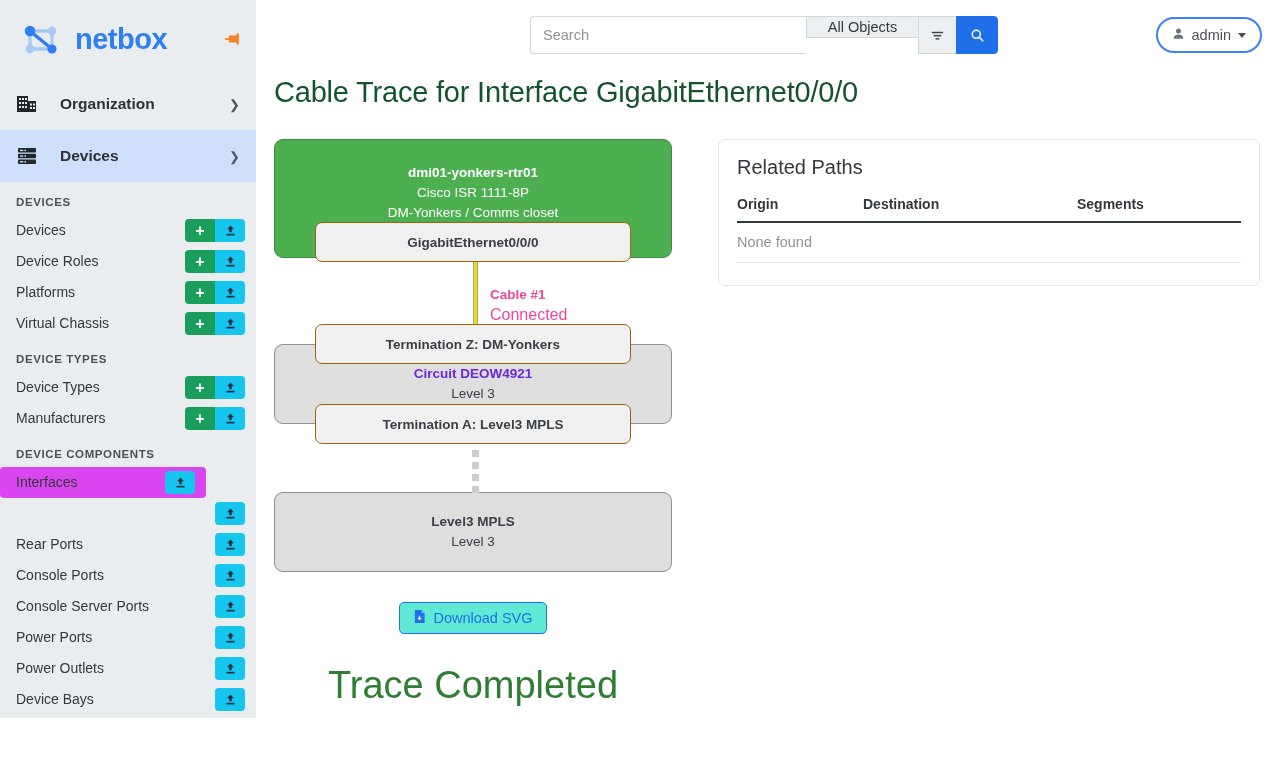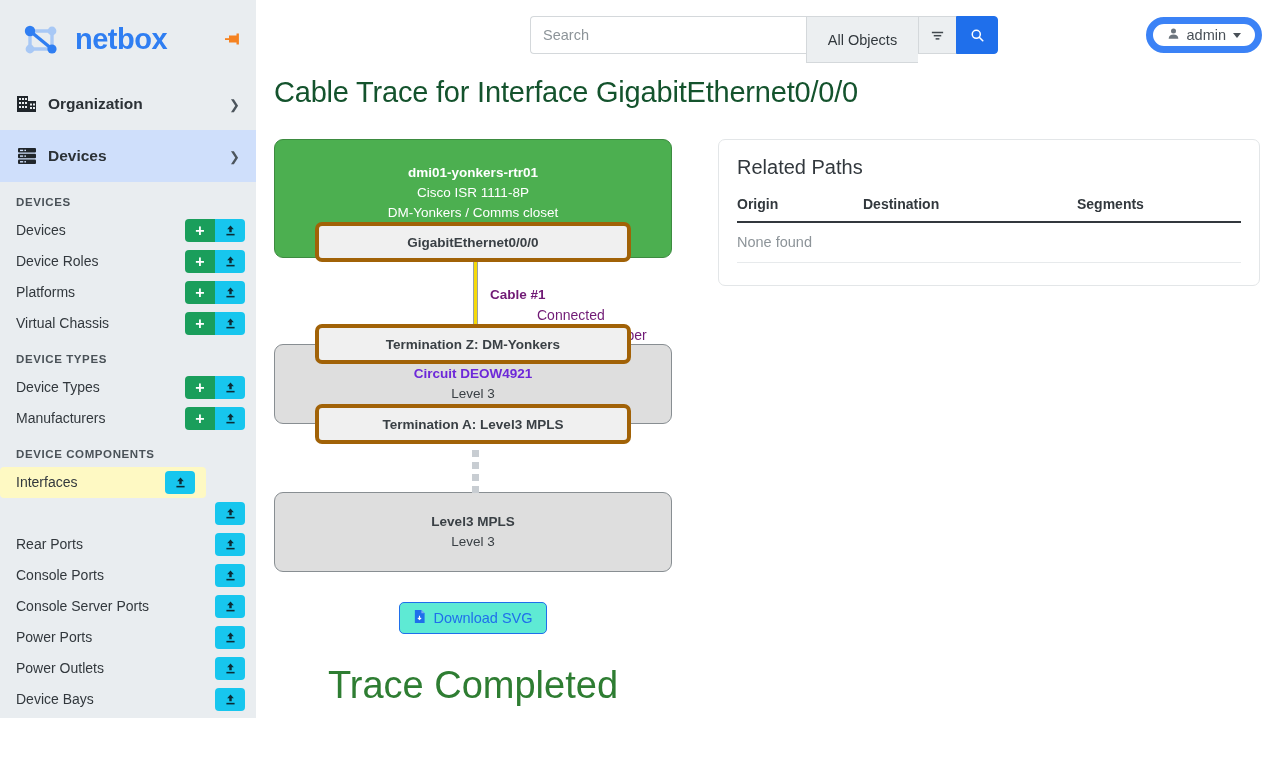--- a/index.html
+++ b/index.html
@@ -30,21 +30,21 @@
   .brand-word {
     font-size: 29px; font-weight: 700; color: #2f7ef2;
     letter-spacing: -0.5px; line-height: 1;
   }
   .pin-icon { width: 18px; height: 18px; flex: 0 0 18px; }
 
   .sb-group {
     height: 52px;
     display: flex; align-items: center;
     padding: 0 16px 0 14px;
-    gap: 8px;
+    gap: 20px;
     cursor: pointer;
   }
   .sb-group.active { background: #cfdffb; }
   .sb-group .gicon { width: 26px; flex: 0 0 26px; display:flex; align-items:center; justify-content:center;}
   .sb-group .glabel { font-size: 15.5px; font-weight: 700; color: #2b3136; flex: 1; }
   .sb-group .gchev { color: #4c555d; font-size: 13px; line-height: 1; }
 
   .sb-sechead {
     font-size: 11.5px; font-weight: 700; color: #4a5258;
     letter-spacing: 0.6px;
@@ -56,21 +56,21 @@
     padding-left: 16px; padding-right: 10px;
     gap: 8px;
     position: relative;
   }
   .sb-row .rlabel {
     font-size: 14px; color: #32383d;
     flex: 1; cursor: pointer;
     line-height: 31px;
   }
   .sb-row.sel {
-    background: #fef9c3;
+    background: #d946ef;
     border-radius: 4px;
     margin-right: 50px;
     padding-right: 0;
     width: 206px;
   }
   .sb-btns { display: flex; position: absolute; right: 11px; top: 4px; }
   .sb-btn {
     width: 30px; height: 23px;
     display: flex; align-items: center; justify-content: center;
     cursor: pointer;
@@ -97,21 +97,21 @@
     border: 1px solid #d4d8db; border-right: none;
     border-radius: 4px 0 0 4px;
     padding: 0 12px;
     font-size: 14.5px; color: #32383d;
     font-family: "Liberation Sans", sans-serif;
     background: #fff;
     outline: none;
   }
   .search-input::placeholder { color: #8d9499; }
   .objsel {
-    height: 47px; min-width: 112px;
+    height: 22px; min-width: 112px;
     border: 1px solid #d4d8db; border-right: none;
     background: #eceff1;
     display: flex; align-items: center; justify-content: center;
     font-size: 14.5px; color: #32383d;
     padding: 0 14px;
     cursor: pointer;
   }
   .filterbtn {
     height: 38px; width: 38px;
     border: 1px solid #d4d8db; border-right: none;
@@ -122,21 +122,21 @@
   .searchbtn {
     height: 38px; width: 42px;
     background: #1f6feb;
     border: 1px solid #1f6feb;
     border-radius: 0 4px 4px 0;
     display: flex; align-items: center; justify-content: center;
     cursor: pointer;
   }
   .userbtn {
     height: 36px;
-    border: 7px solid #3b82f6; border-radius: 18px;
+    border: 2px solid #3b82f6; border-radius: 18px;
     display: flex; align-items: center; gap: 7px;
     padding: 0 14px;
     font-size: 14.5px; color: #495057;
     cursor: pointer; background: #fff;
   }
   .caret {
     width: 0; height: 0;
     border-left: 4.5px solid transparent;
     border-right: 4.5px solid transparent;
     border-top: 5px solid #495057;
@@ -160,44 +160,44 @@
     border-radius: 9px;
     padding: 23px 10px 34px;
     text-align: center;
     color: #ffffff;
   }
   .node-device .n1 { font-size: 13.5px; font-weight: 700; line-height: 20px; }
   .node-device .n2, .node-device .n3 { font-size: 13.5px; font-weight: 400; line-height: 20px; }
 
   .term-box {
     background: #f0f0f0;
-    border: 4px solid #a16207;
+    border: 1px solid #a16207;
     border-radius: 7px;
     height: 40px;
     width: 316px;
     margin: -36px auto 0;
     display: flex; align-items: center; justify-content: center;
     font-size: 13.5px; font-weight: 700; color: #3a4045;
     position: relative; z-index: 3;
   }
 
   .cable-seg { position: relative; height: 98px; }
   .cable-line {
     position: absolute; left: 199px; top: 0;
     width: 5px; height: 98px;
     background: #f5d90a;
     border-left: 1px solid #9aa0a6;
     border-right: 1px solid #9aa0a6;
   }
   .cable-label {
     position: absolute; left: 216px; top: 23px;
-    color: #701a75;
+    color: #ec4899;
   }
   .cable-label .cl1 { font-size: 13.5px; font-weight: 700; line-height: 20px; }
-  .cable-label .cl2, .cable-label .cl3 { font-size: 14px; line-height: 20px; margin-left: 47px; }
+  .cable-label .cl2, .cable-label .cl3 { font-size: 16px; line-height: 20px; }
 
   .circuit-wrap { position: relative; }
   .circuit-box {
     background: #dedede;
     border: 1px solid #888e92;
     border-radius: 9px;
     height: 80px;
     margin-top: -20px;
     display: flex; flex-direction: column;
     align-items: center; justify-content: center;

